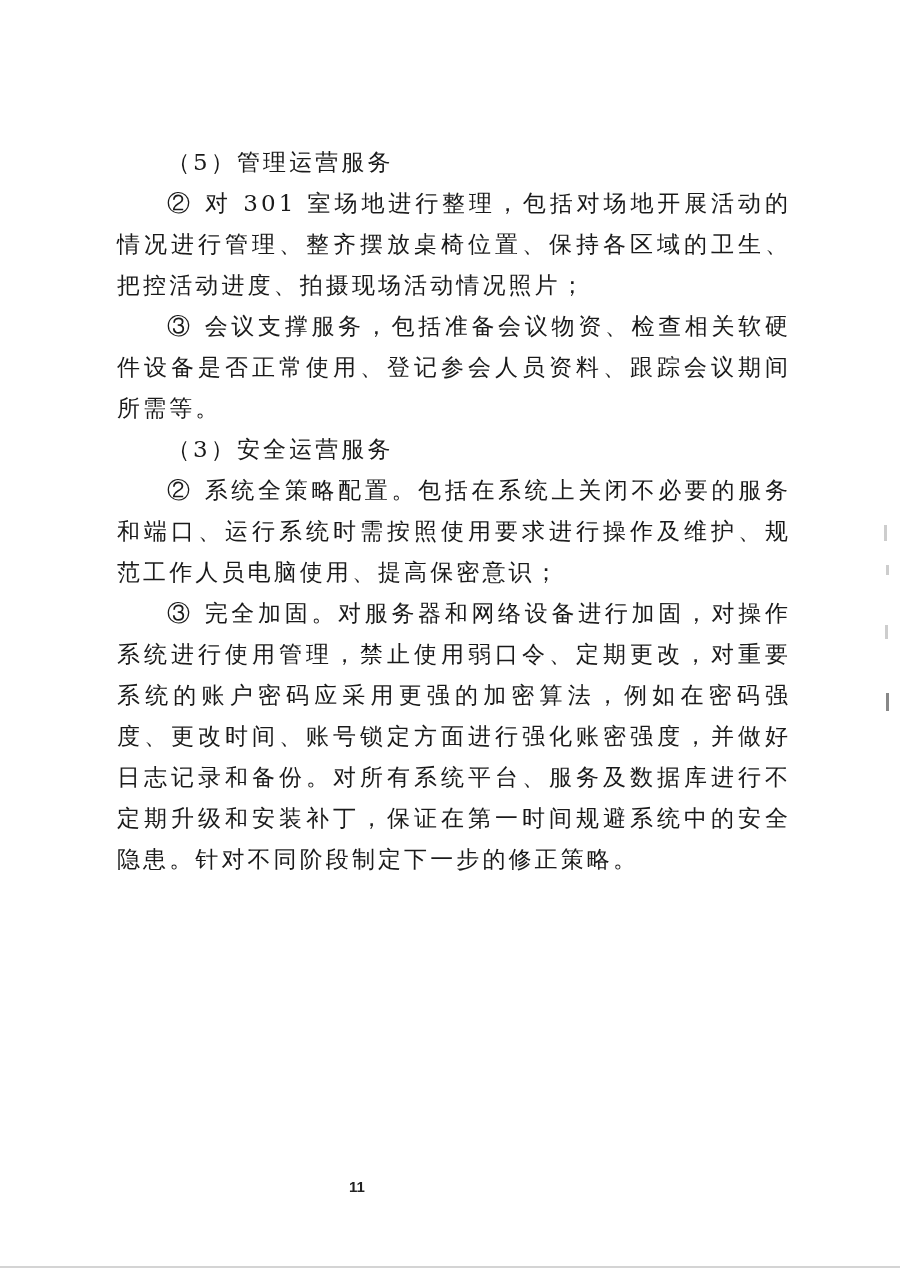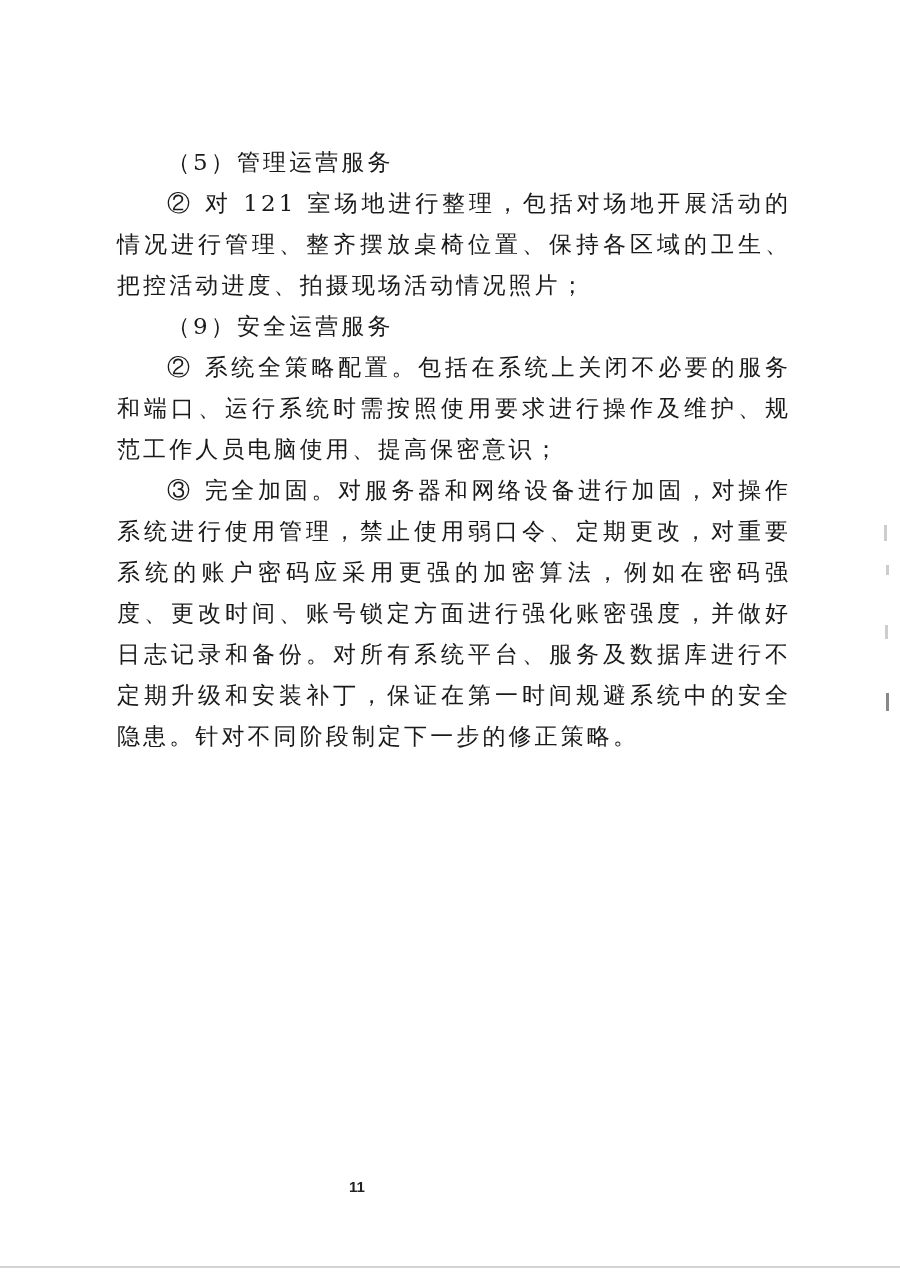--- a/index.html
+++ b/index.html
@@ -77,23 +77,24 @@
     }
   </style>
 </head>
 <body>
 
 <div class="page">
 
   <div class="content">
 
     <p class="para heading">（5）管理运营服务</p>
-    <p class="para">② 对 121 室场地进行整理，包括对场地开展活动的情况进行管理、整齐摆放桌椅位置、保持各区域的卫生、把控活动进度、拍摄现场活动情况照片；</p>
+    <p class="para">② 对 301 室场地进行整理，包括对场地开展活动的情况进行管理、整齐摆放桌椅位置、保持各区域的卫生、把控活动进度、拍摄现场活动情况照片；</p>
+    <p class="para">③ 会议支撑服务，包括准备会议物资、检查相关软硬件设备是否正常使用、登记参会人员资料、跟踪会议期间所需等。</p>
 
-    <p class="para heading">（9）安全运营服务</p>
+    <p class="para heading">（3）安全运营服务</p>
     <p class="para">② 系统全策略配置。包括在系统上关闭不必要的服务和端口、运行系统时需按照使用要求进行操作及维护、规范工作人员电脑使用、提高保密意识；</p>
     <p class="para">③ 完全加固。对服务器和网络设备进行加固，对操作系统进行使用管理，禁止使用弱口令、定期更改，对重要系统的账户密码应采用更强的加密算法，例如在密码强度、更改时间、账号锁定方面进行强化账密强度，并做好日志记录和备份。对所有系统平台、服务及数据库进行不定期升级和安装补丁，保证在第一时间规避系统中的安全隐患。针对不同阶段制定下一步的修正策略。</p>
 
   </div>
 
   <div class="page-number">11</div>
 
   <div class="margin-artifacts">
     <div class="artifact" style="left:4px; top:0px; height:16px;"></div>
     <div class="artifact" style="left:6px; top:40px; height:10px;"></div>

